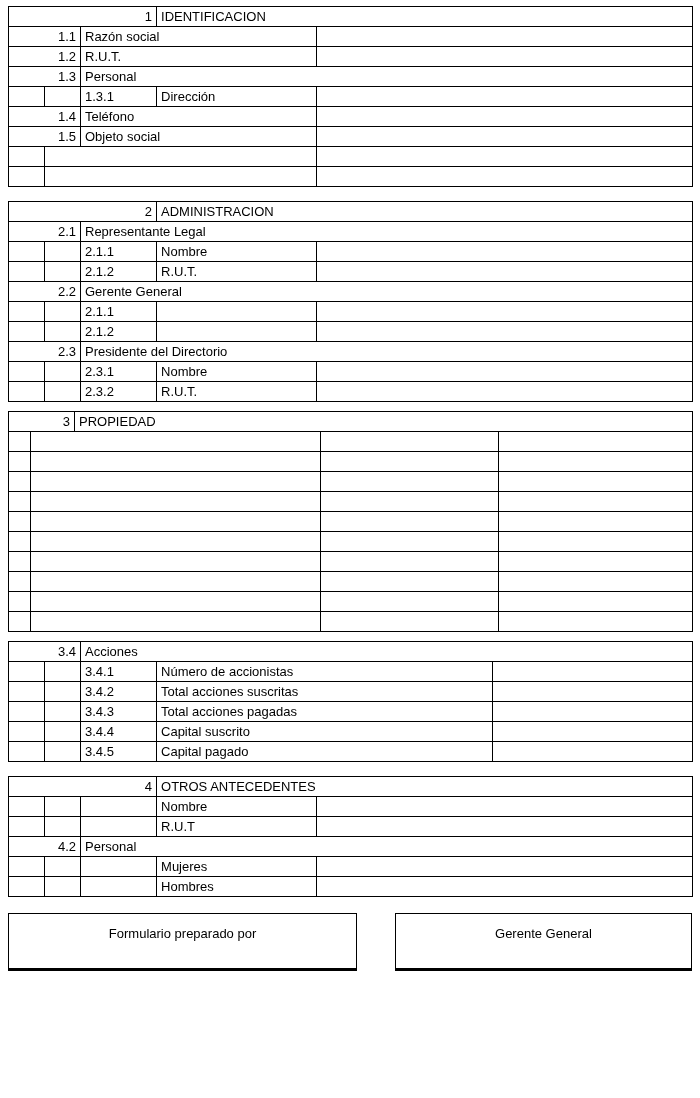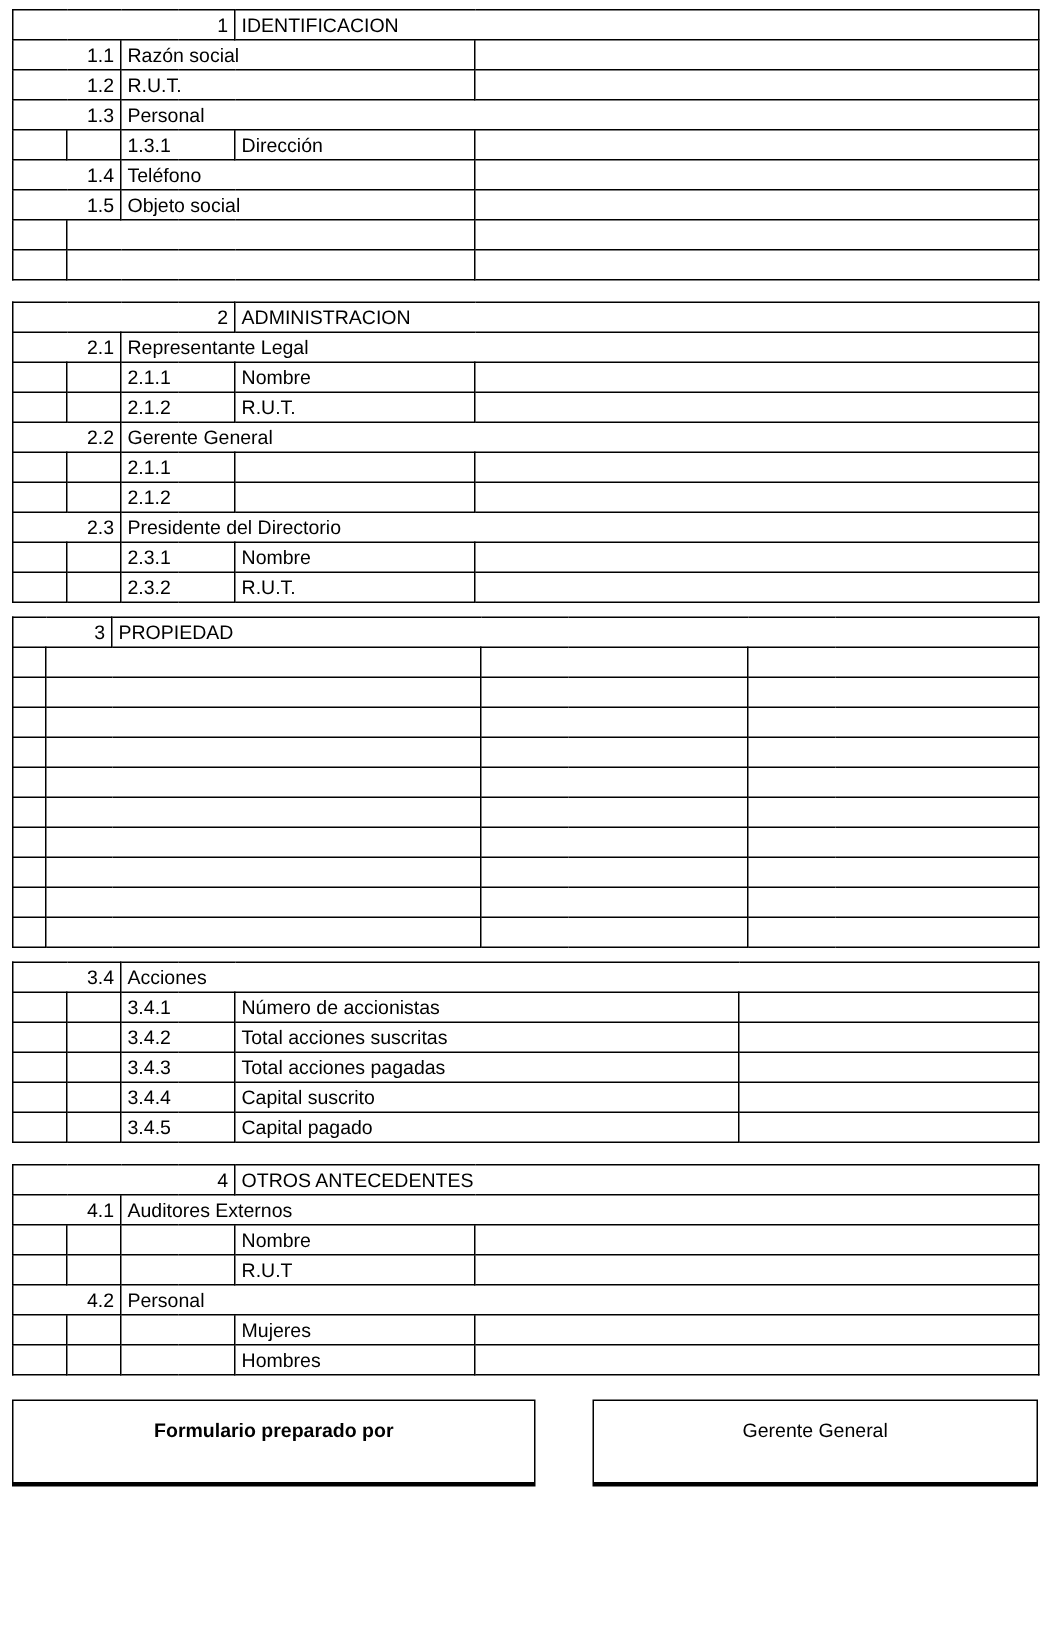--- a/index.html
+++ b/index.html
@@ -78,21 +78,21 @@
     width: 684px;
     align-items: stretch;
   }
   .sigbox {
     border: 1px solid #000000;
     border-bottom-width: 3px;
     height: 58px;
     position: relative;
     box-sizing: border-box;
   }
-  .sigbox.left { width: 369px; font-weight: bold; }
+  .sigbox.left { width: 369px; }
   .sigbox.right { width: 314px; }
   .siggap { width: 40px; }
   .sigtext {
     text-align: center;
     font-size: 13px;
     padding-top: 12px;
   }
 </style>
 </head>
 <body>
@@ -374,24 +374,20 @@
       <col style="width:38px">
       <col style="width:160px">
       <col style="width:376px">
     </colgroup>
     <tbody>
         <tr>
       <td class="num" colspan="4">4</td>
       <td colspan="2">OTROS ANTECEDENTES</td>
     </tr>
     <tr>
-      <td class="numc" colspan="2">4.1</td>
-      <td colspan="4">Auditores Externos</td>
-    </tr>
-    <tr>
       <td class="nb"></td>
       <td class="nb"></td>
       <td colspan="2"></td>
       <td>Nombre</td>
       <td class="blank"></td>
     </tr>
     <tr>
       <td class="nb"></td>
       <td class="nb"></td>
       <td colspan="2"></td>

